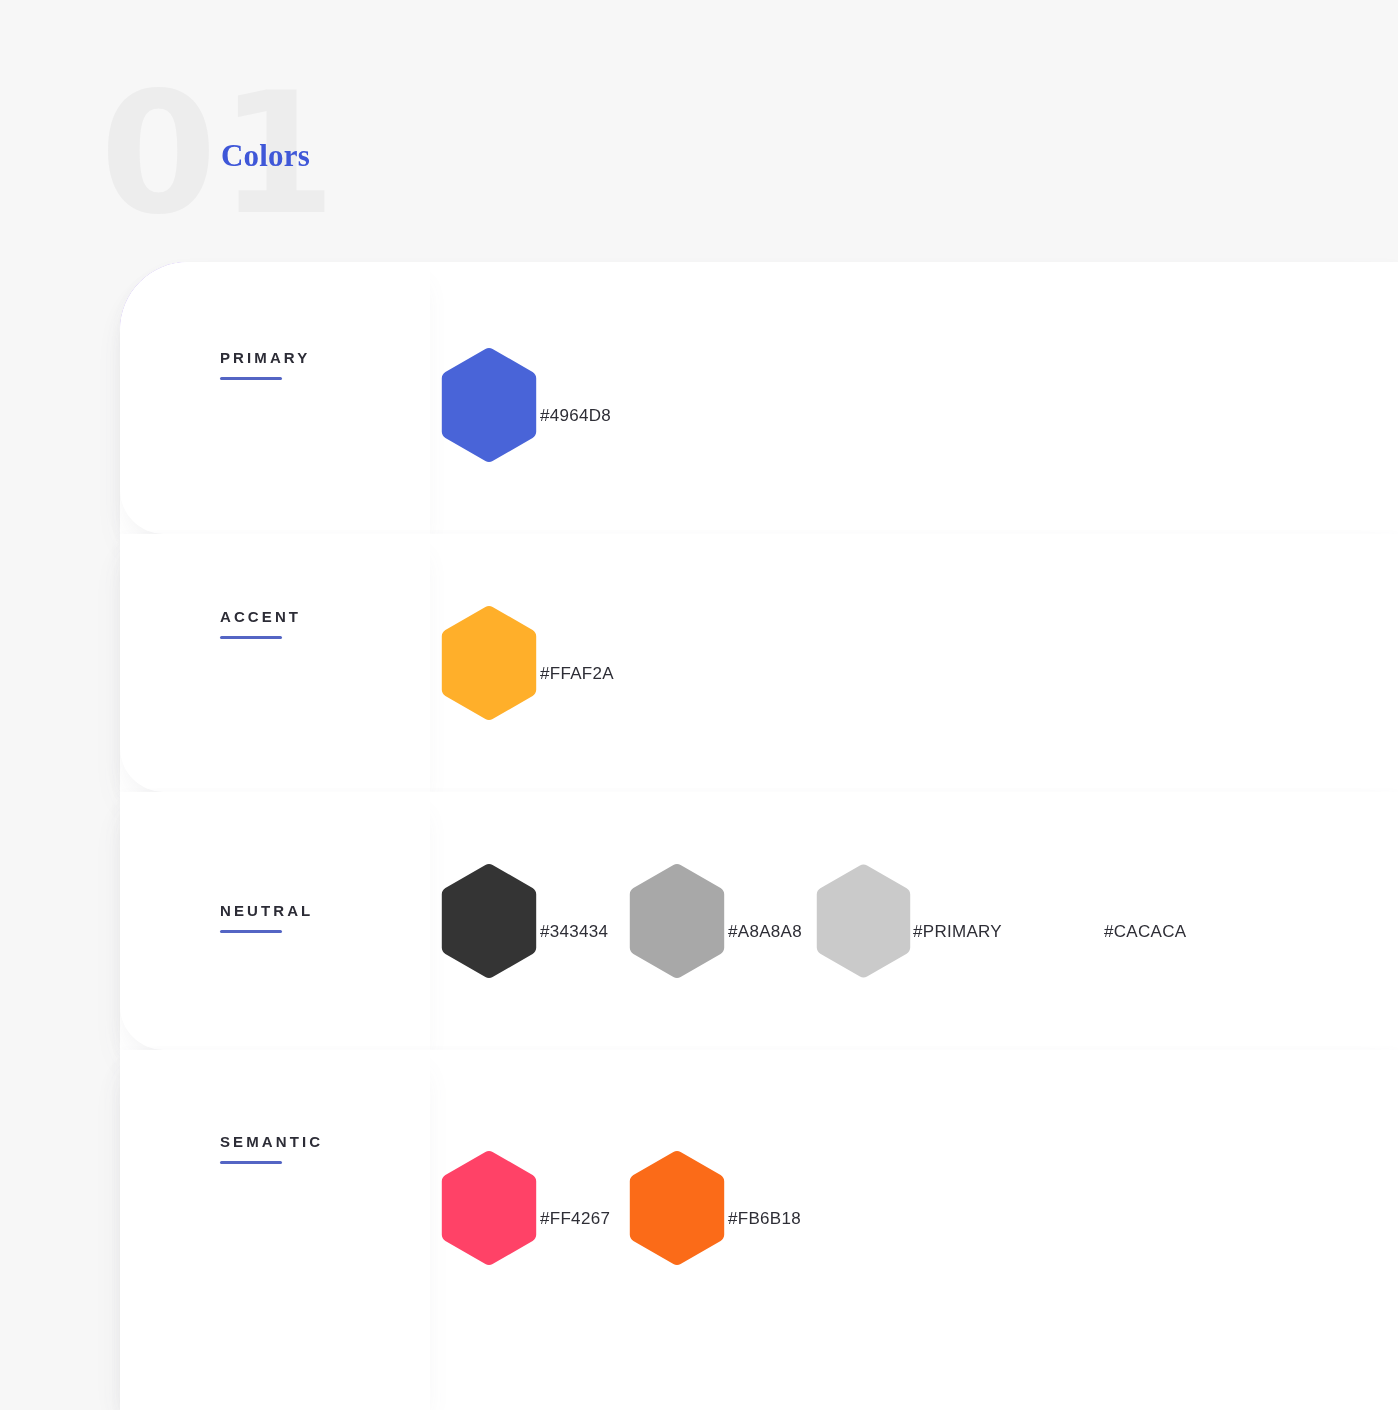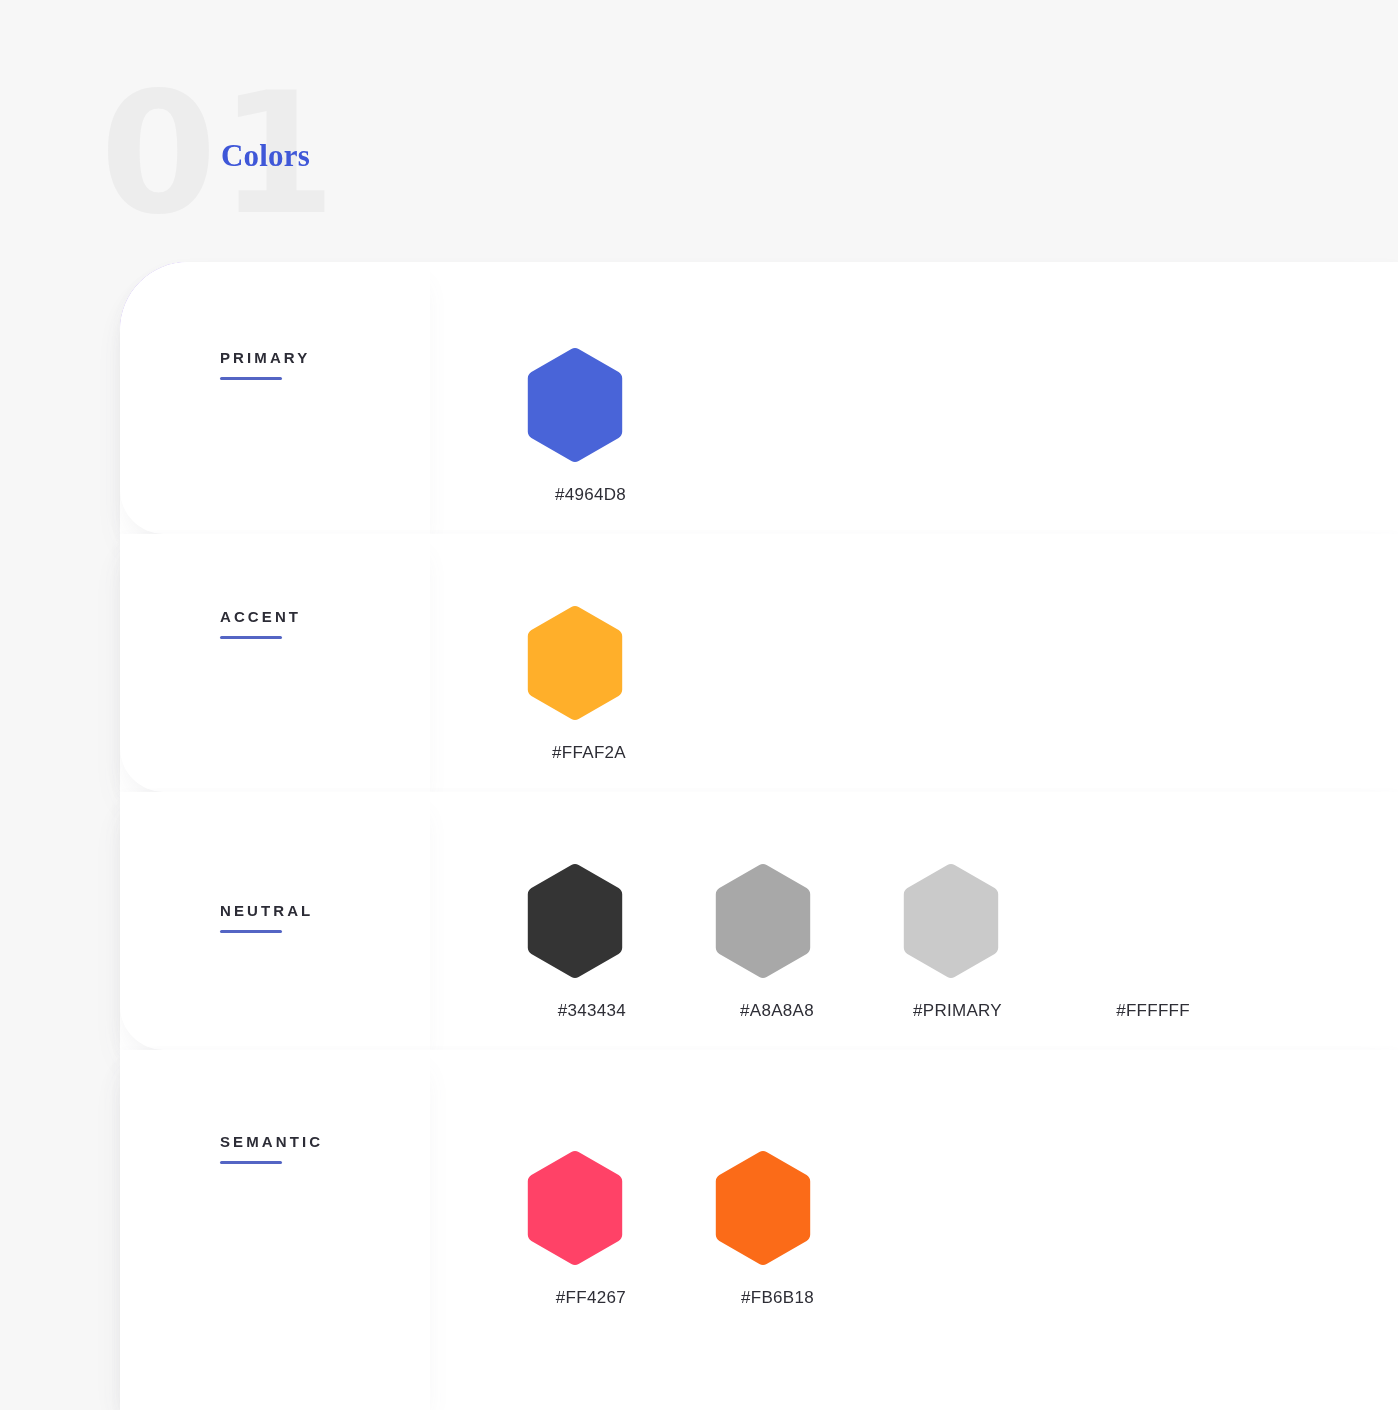--- a/index.html
+++ b/index.html
@@ -119,22 +119,22 @@
 
   .swatches {
     position: absolute;
     display: flex;
     align-items: flex-start;
   }
 
   .swatch {
     width: 188px;
     display: flex;
-    flex-direction: column;
-    align-items: flex-end;
+    flex-direction: row;
+    align-items: center;
   }
 
   .hex-shape {
     width: 102px;
     height: 116px;
   }
 
   .hex-code {
     margin-top: 22px;
     font-size: 17px;
@@ -222,21 +222,21 @@
           <div class="swatch">
             <svg viewBox="0 0 100 116" class="hex-shape">
               <path d="M46.4 1.9 C48.6 0.6 51.4 0.6 53.6 1.9 L93.6 25.0 C95.8 26.3 97.2 28.7 97.2 31.2 L97.2 84.8 C97.2 87.3 95.8 89.7 93.6 91.0 L53.6 114.1 C51.4 115.4 48.6 115.4 46.4 114.1 L6.4 91.0 C4.2 89.7 2.8 87.3 2.8 84.8 L2.8 31.2 C2.8 28.7 4.2 26.3 6.4 25.0 Z" fill="#CACACA"></path>
             </svg>
             <div class="hex-code">#PRIMARY</div>
           </div>
           <div class="swatch">
             <svg viewBox="0 0 100 116" class="hex-shape">
               <path d="M46.4 1.9 C48.6 0.6 51.4 0.6 53.6 1.9 L93.6 25.0 C95.8 26.3 97.2 28.7 97.2 31.2 L97.2 84.8 C97.2 87.3 95.8 89.7 93.6 91.0 L53.6 114.1 C51.4 115.4 48.6 115.4 46.4 114.1 L6.4 91.0 C4.2 89.7 2.8 87.3 2.8 84.8 L2.8 31.2 C2.8 28.7 4.2 26.3 6.4 25.0 Z" fill="#FFFFFF"></path>
             </svg>
-            <div class="hex-code">#FFFFFF</div>
+            <div class="hex-code">#CACACA</div>
           </div>
         </div>
       <div class="swatches" style="left:318px; top:888px;">
           <div class="swatch">
             <svg viewBox="0 0 100 116" class="hex-shape">
               <path d="M46.4 1.9 C48.6 0.6 51.4 0.6 53.6 1.9 L93.6 25.0 C95.8 26.3 97.2 28.7 97.2 31.2 L97.2 84.8 C97.2 87.3 95.8 89.7 93.6 91.0 L53.6 114.1 C51.4 115.4 48.6 115.4 46.4 114.1 L6.4 91.0 C4.2 89.7 2.8 87.3 2.8 84.8 L2.8 31.2 C2.8 28.7 4.2 26.3 6.4 25.0 Z" fill="#FF4267"></path>
             </svg>
             <div class="hex-code">#FF4267</div>
           </div>
           <div class="swatch">

